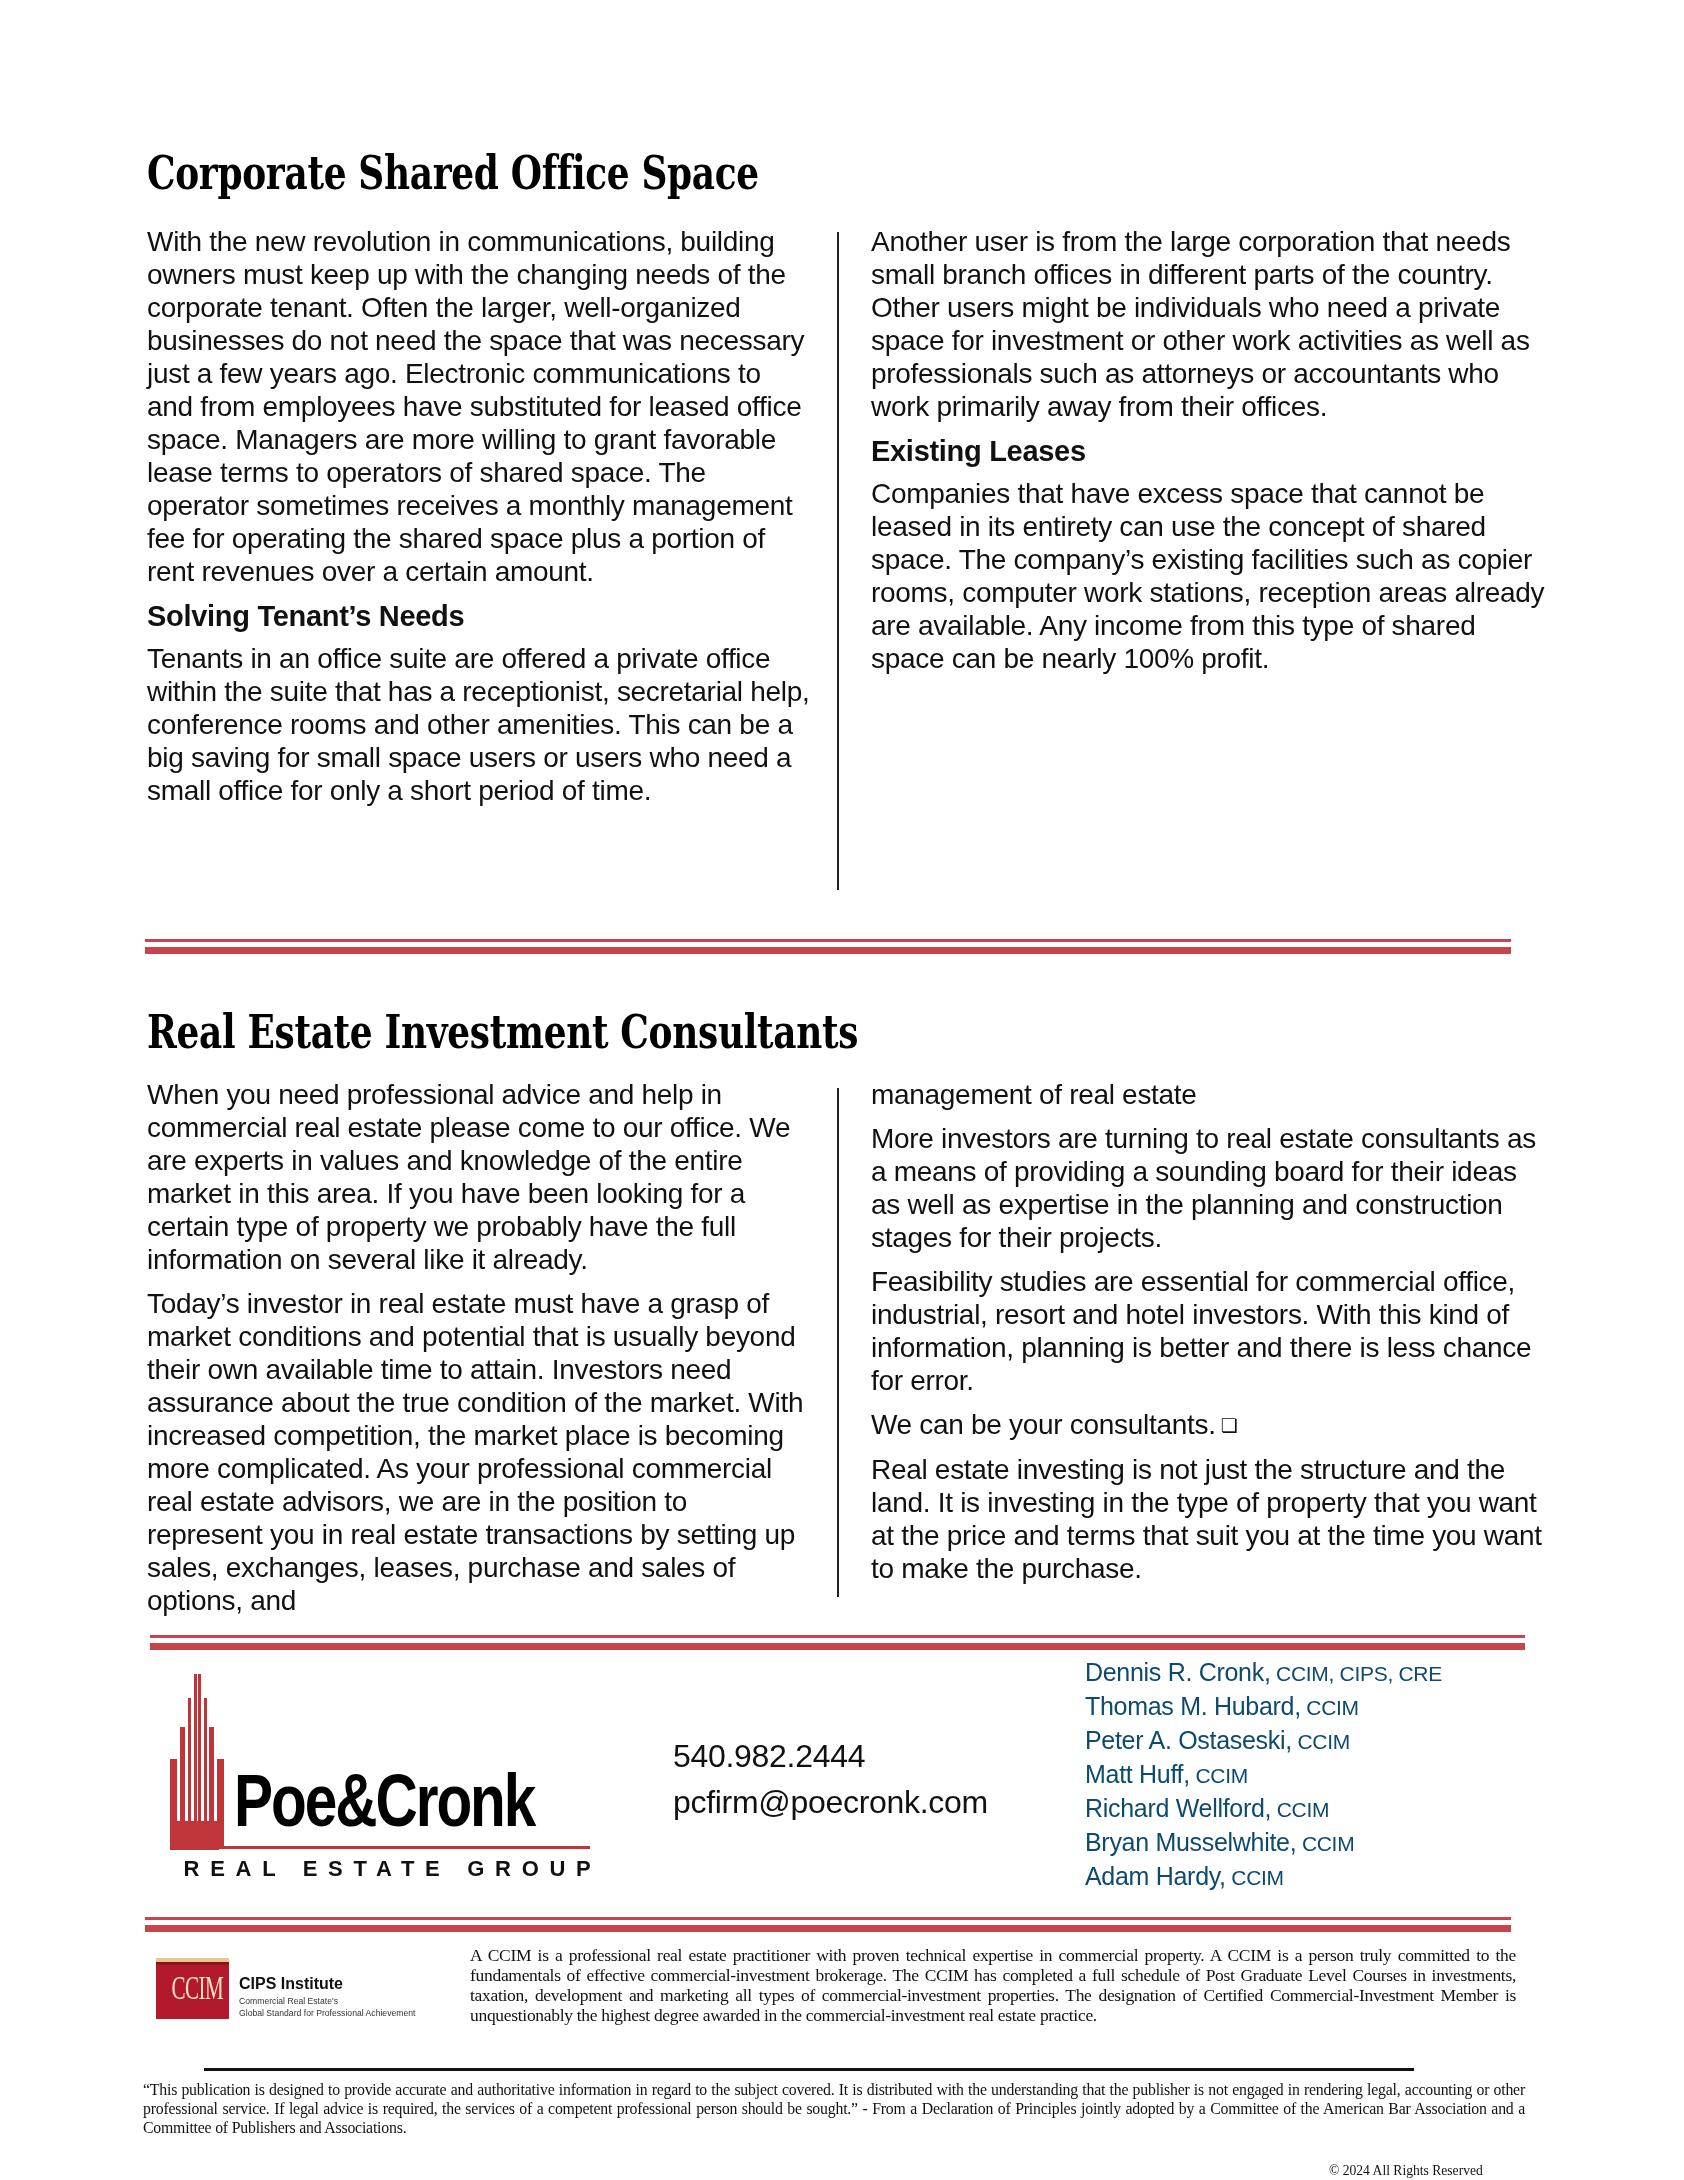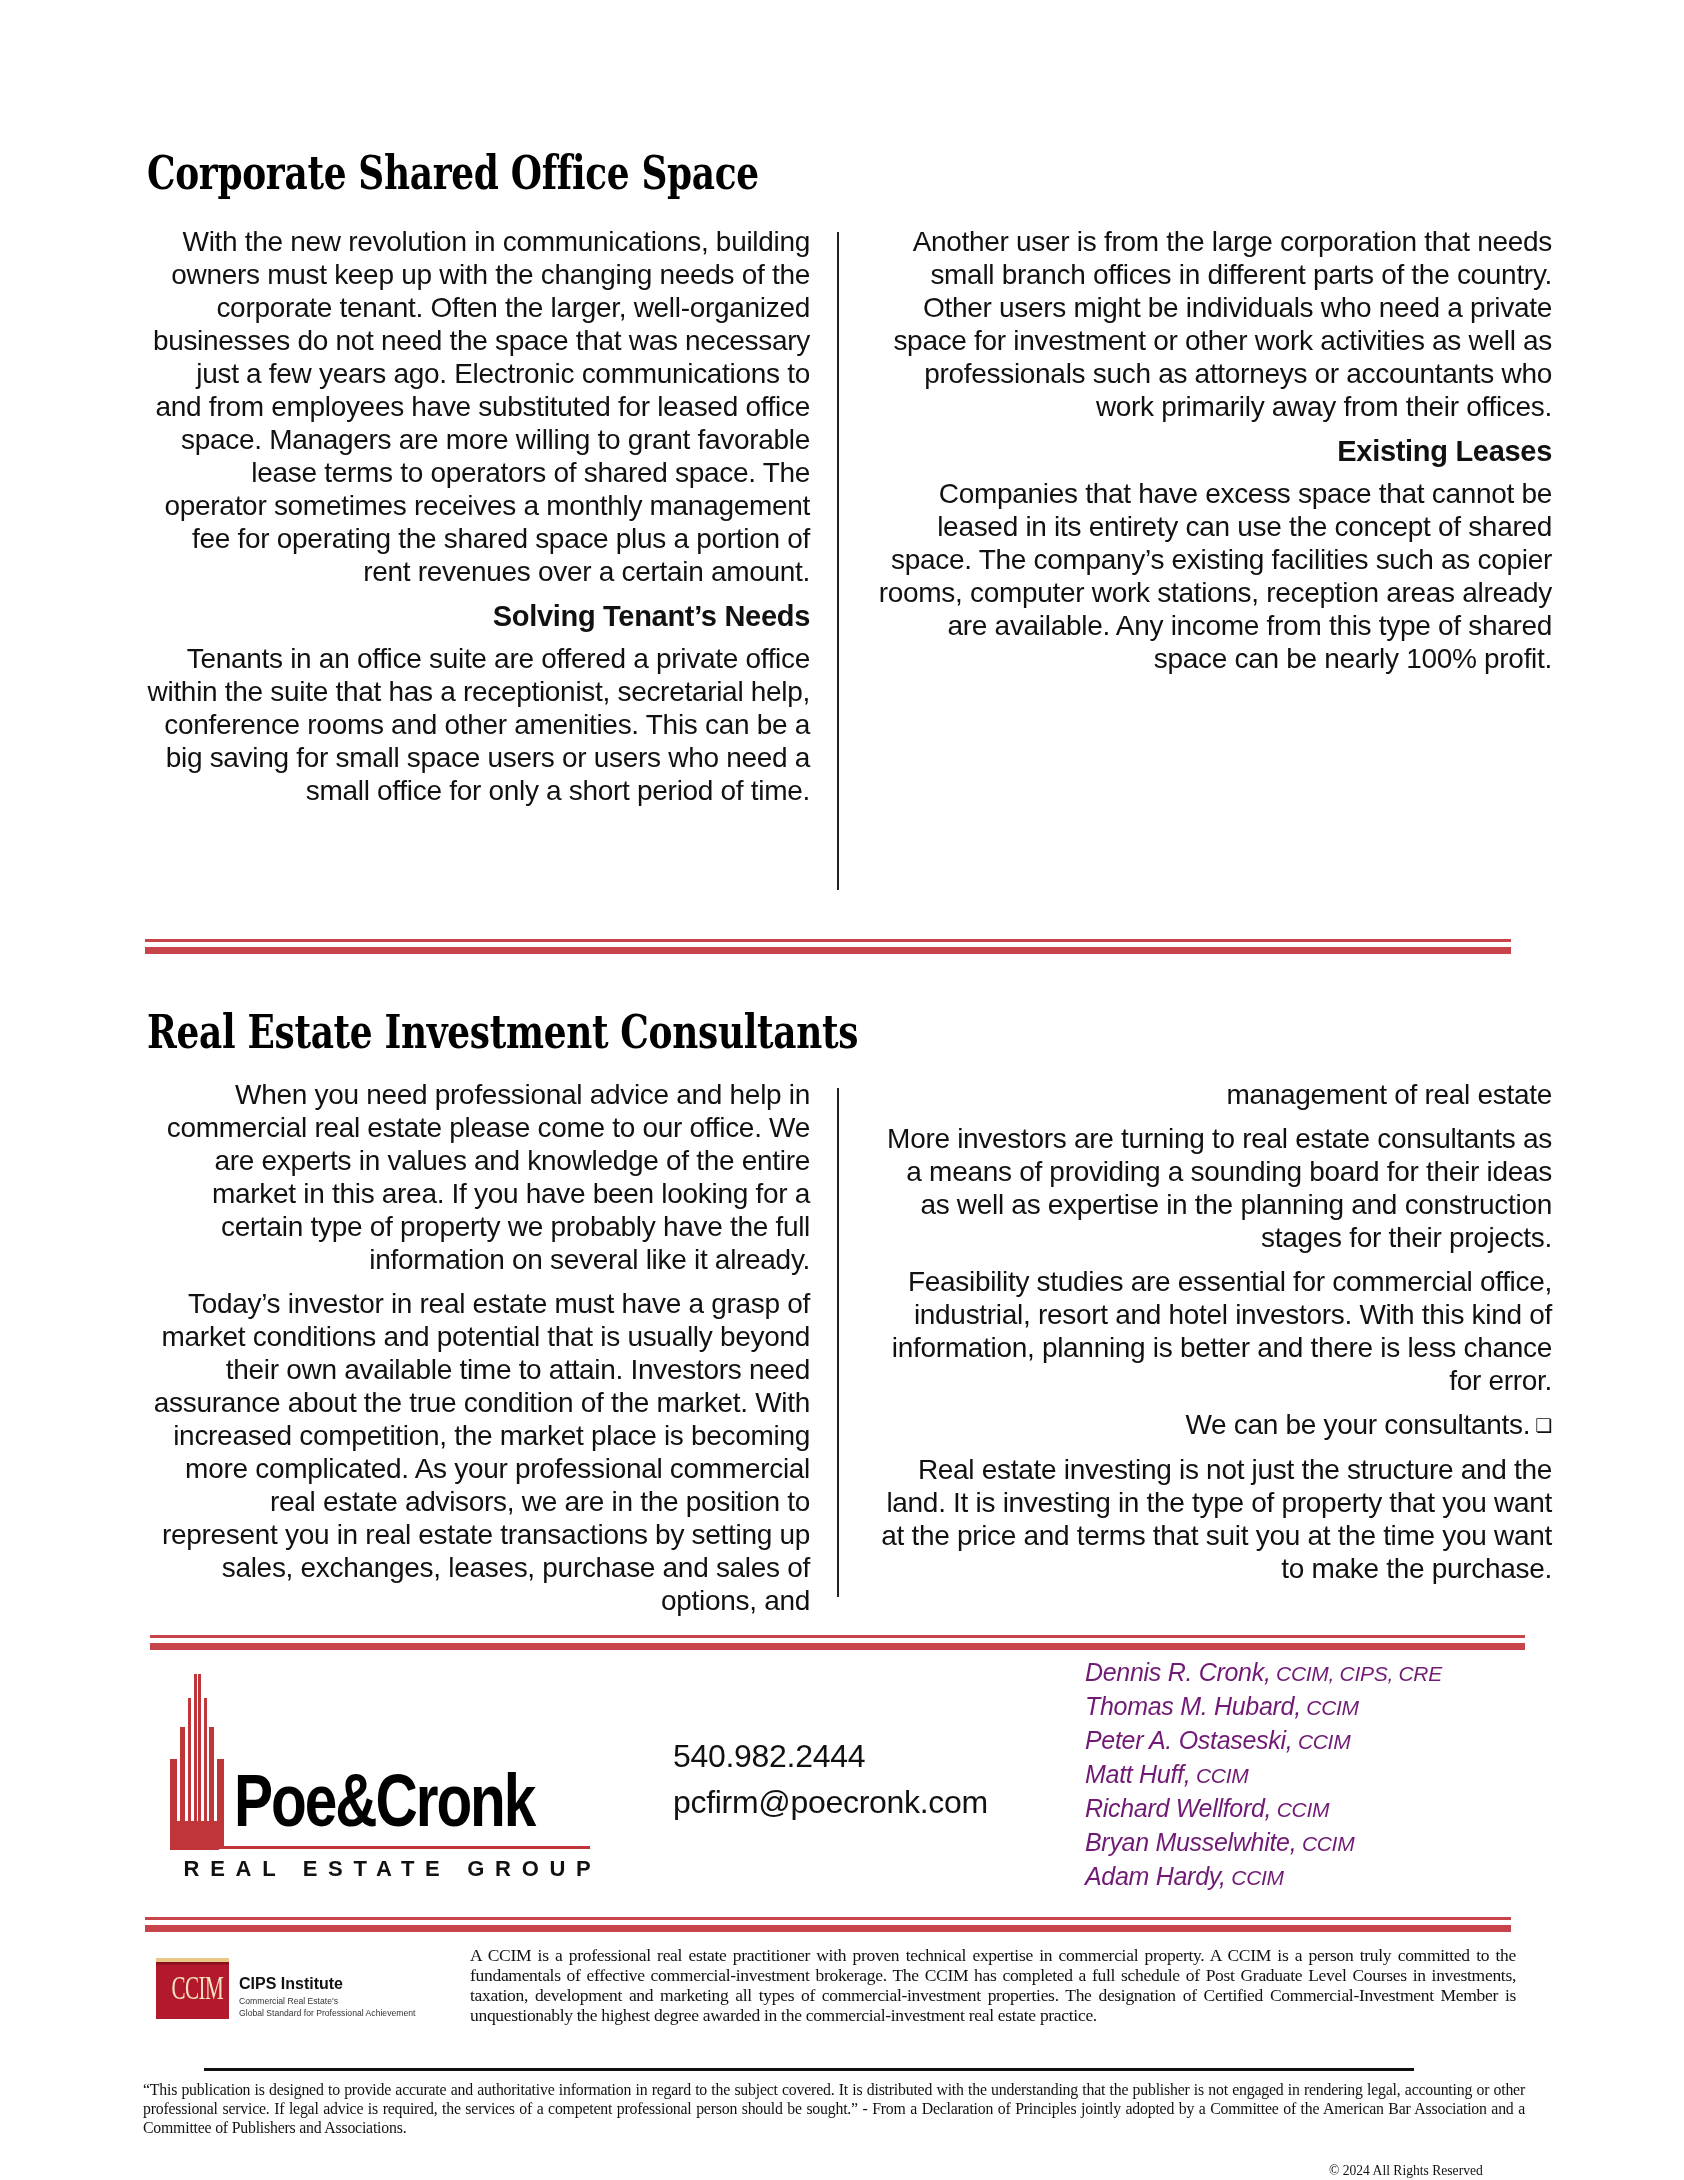--- a/index.html
+++ b/index.html
@@ -17,21 +17,20 @@
       white-space: nowrap;
       letter-spacing: -0.4px;
     }
 
     .col {
       font-family: "Liberation Sans", sans-serif;
       font-size: 28px;
       line-height: 33px;
       color: #111;
       letter-spacing: -0.3px;
-      text-align: right;
     }
     .col p { margin: 0 0 11px 0; }
     .col h3 {
       font-family: "Liberation Sans", sans-serif;
       font-weight: bold;
       font-size: 29px;
       line-height: 34px;
       margin: 1.7px 0 8.5px 0;
       color: #111;
     }
@@ -59,21 +58,21 @@
       font-family: "Liberation Sans", sans-serif; font-weight: bold;
       font-size: 22px; letter-spacing: 10.7px; color: #111; white-space: nowrap;
     }
 
     .contact {
       font-family: "Liberation Sans", sans-serif;
       font-size: 32px; line-height: 46px; color: #111; letter-spacing: -0.3px;
     }
     .agents {
       font-family: "Liberation Sans", sans-serif;
-      font-size: 25px; line-height: 33px; color: #701a75; letter-spacing: -0.3px; font-style: italic;
+      font-size: 25px; line-height: 33px; color: #0c4a6e; letter-spacing: -0.3px;
     }
     .agents .cred { font-size: 21px; }
 
     
     .ccim-badge { position: absolute; left: 156px; top: 1958px; width: 281px; height: 61px; }
     .ccim-box {
       position: absolute; left: 0; top: 0; width: 73px; height: 61px;
       background: #b3192c; border-top: 4.3px solid #e9c98a; box-sizing: border-box;
       box-shadow: inset 0 2.6px 0 #8a1020;
     }

